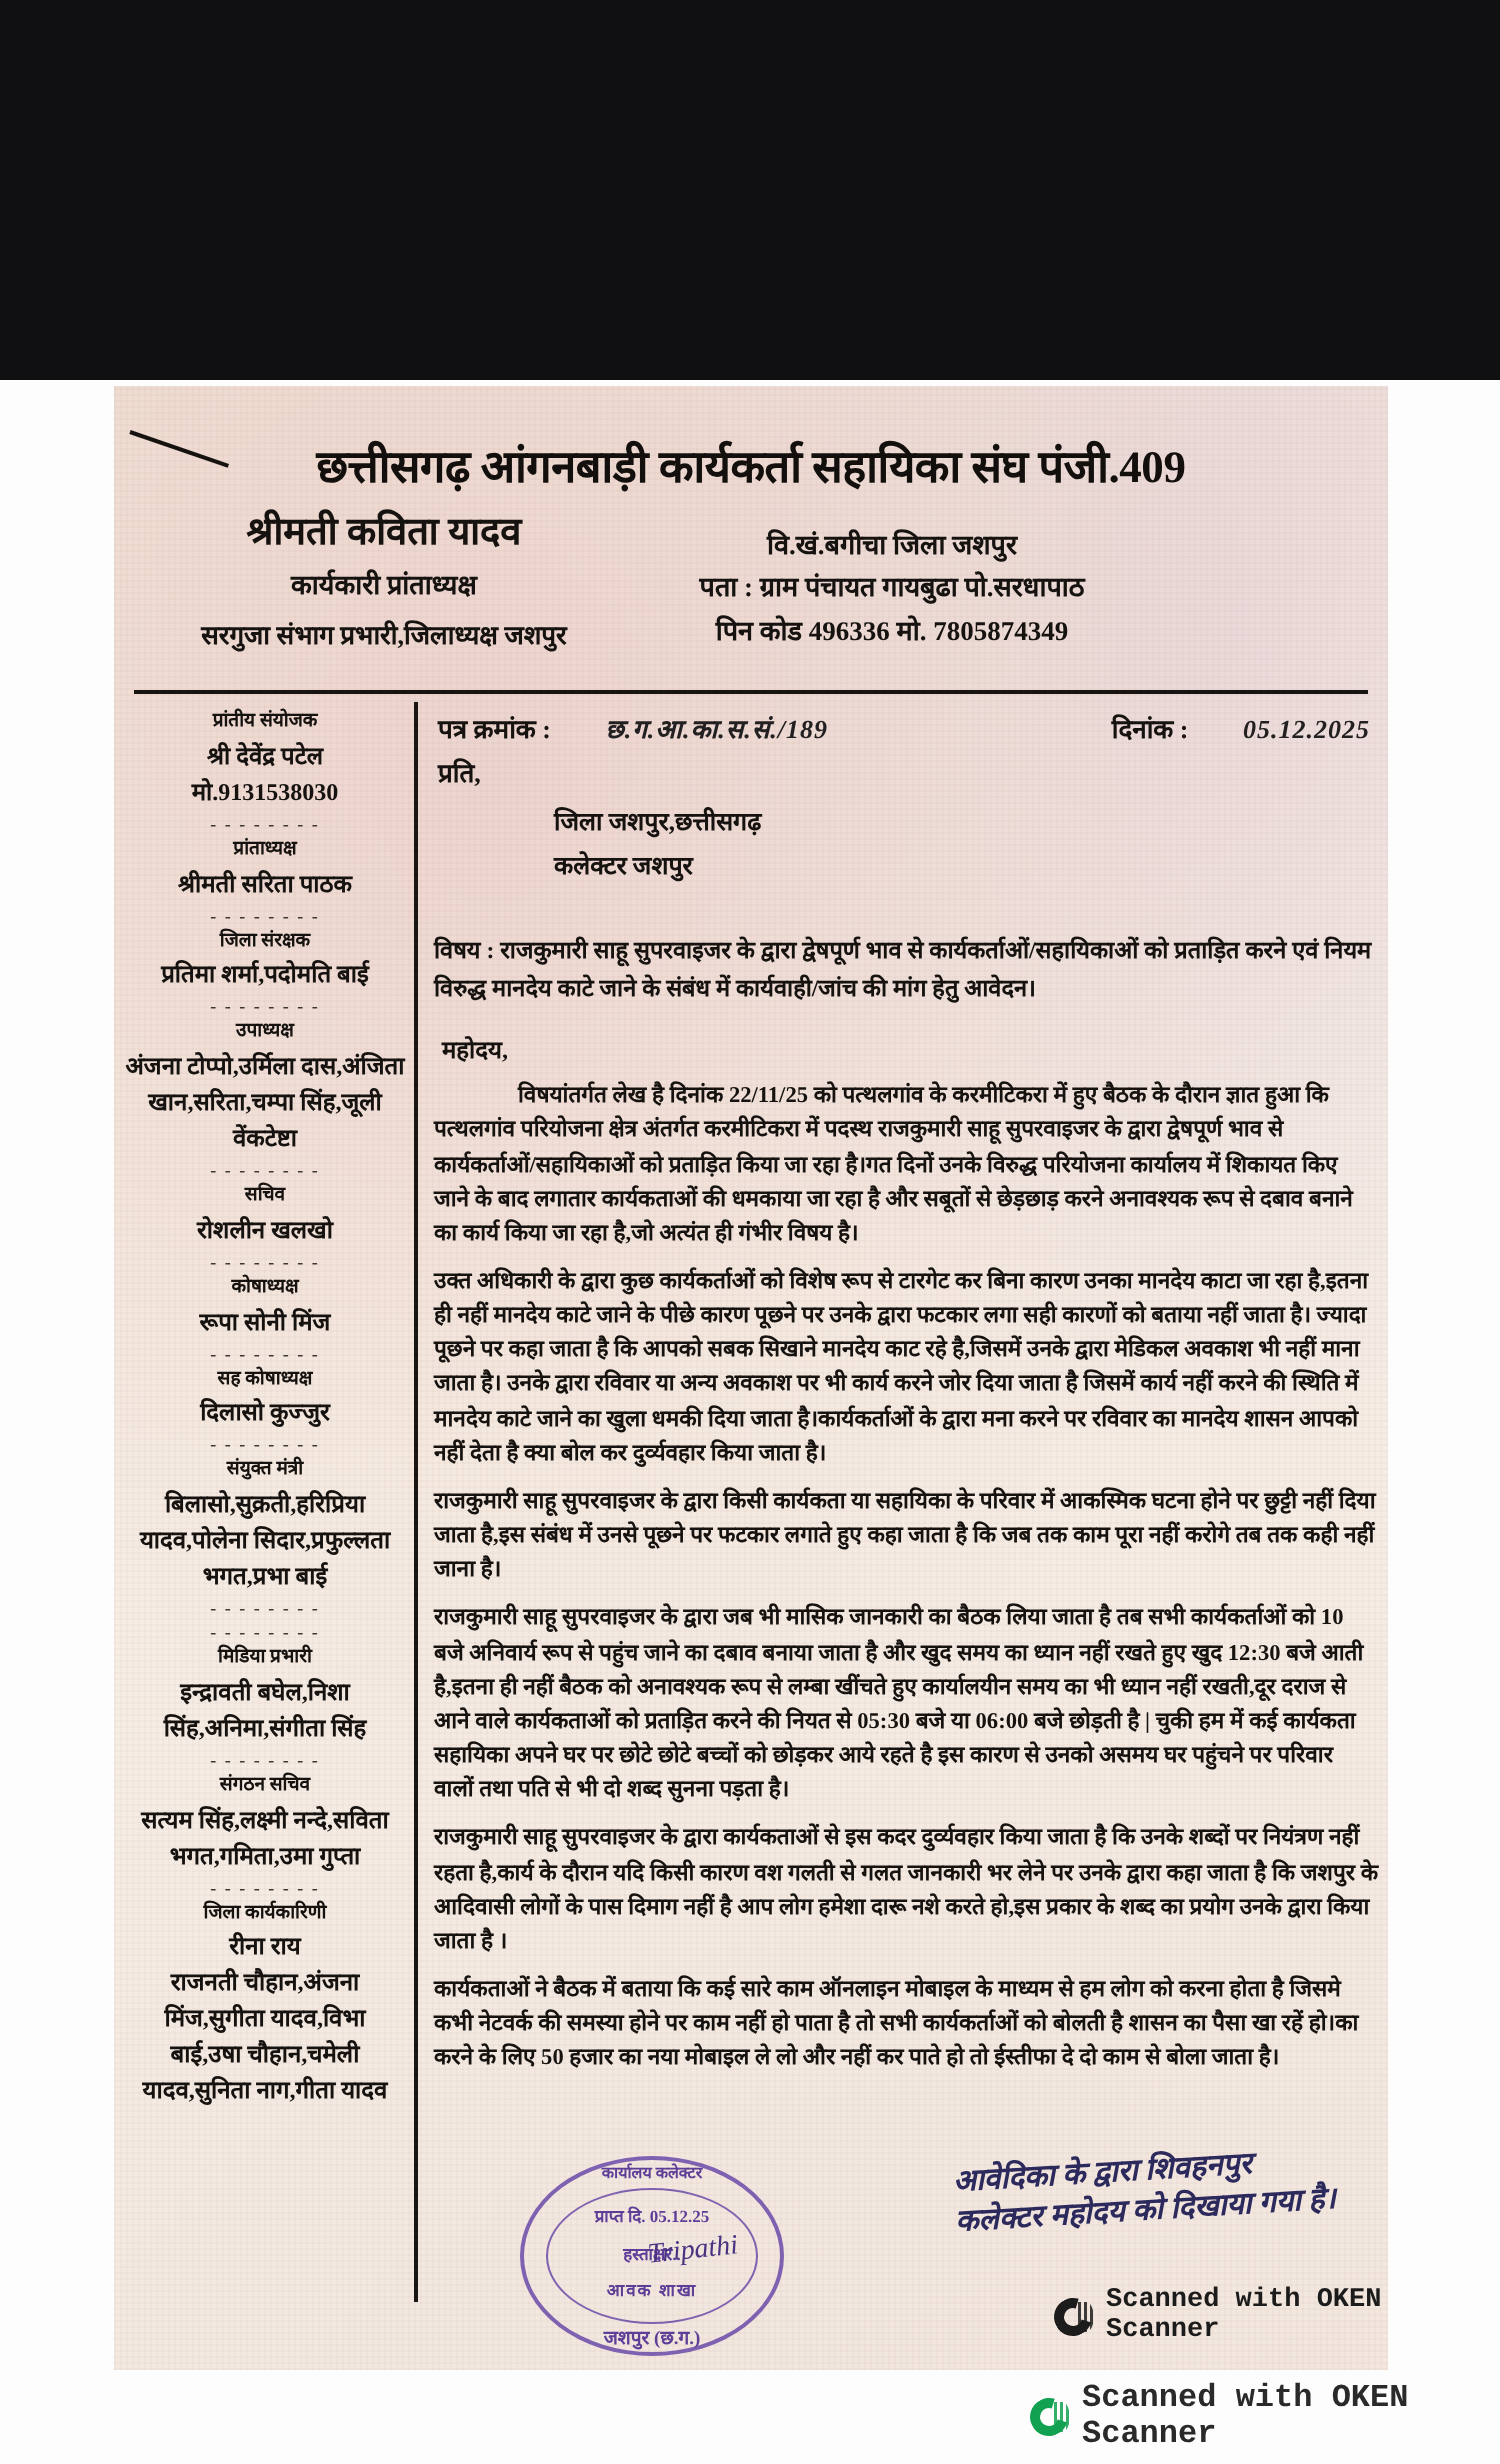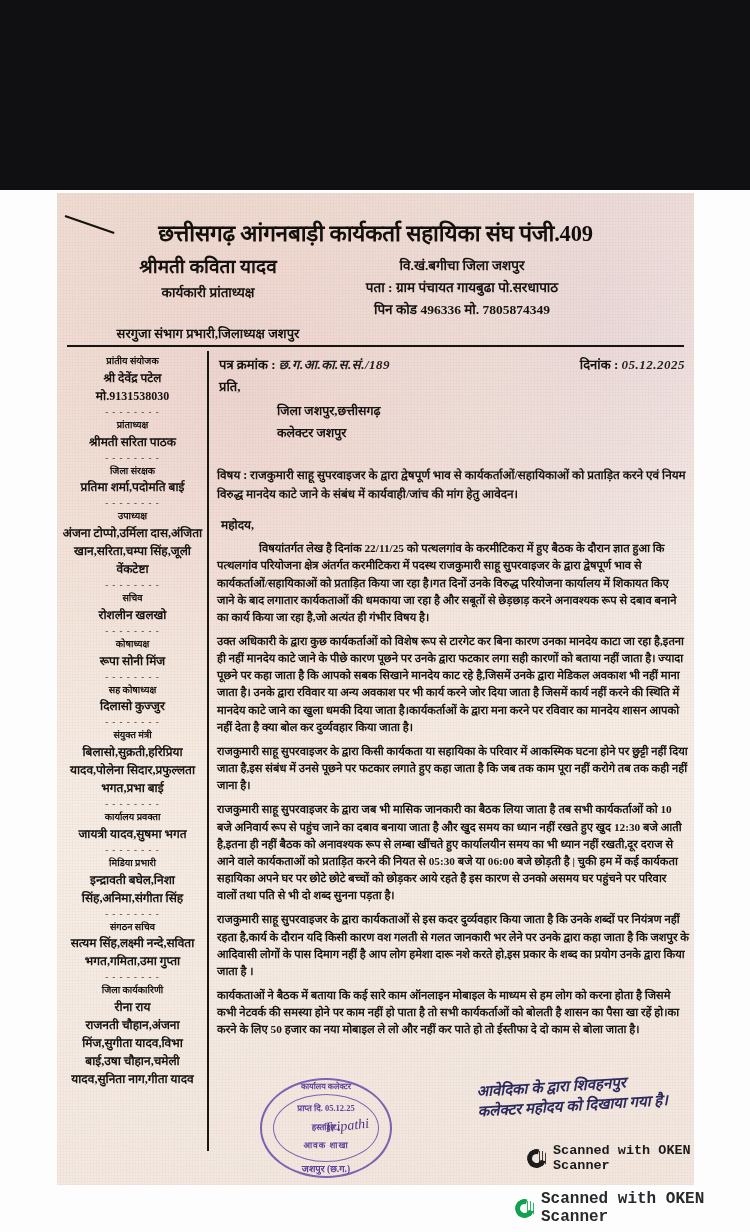--- a/index.html
+++ b/index.html
@@ -59,29 +59,29 @@
     letter-spacing: -0.2px;
     color: #120f0c;
     white-space: nowrap;
   }
   .hdr-rule-diag {
     position: absolute; left: 8px; top: 22px;
     width: 52px; height: 2px; background: #15120f;
     transform: rotate(19deg); transform-origin: left center;
   }
   .hdr-cols {
-    position: absolute; left: 16px; top: 62px; width: 637px;
-    display: flex; align-items: flex-start;
+    position: absolute; left: 0; top: 62px; width: 637px;
+    display: flex; align-items: flex-end;
     font-family: "Liberation Serif", serif;
     color: #151210;
   }
   .hdr-left { width: 260px; text-align: center; padding-left: 10px; }
   .hdr-left .name { font-size: 19px; font-weight: bold; line-height: 1.3; }
   .hdr-left .role { font-size: 13.5px; font-weight: bold; line-height: 1.55; margin-top: 3px; }
-  .hdr-left .role2 { font-size: 13px; font-weight: bold; line-height: 1.5; margin-top: 20px; }
+  .hdr-left .role2 { font-size: 13px; font-weight: bold; line-height: 1.5; margin-top: 4px; }
   .hdr-mid { width: 115px; display: flex; justify-content: center; padding-top: 2px; }
   .emblem { position: relative; width: 98px; height: 76px; }
   .emblem .oval {
     position:absolute; left:4px; top:0;
     width: 90px; height: 66px; border-radius: 50%;
     background: radial-gradient(ellipse at 40% 35%, #4a433c 0%, #2a2420 45%, #151210 100%);
     border: 2px solid #1a1512;
     box-shadow: inset 0 0 0 4px rgba(205,195,180,0.55), inset 0 0 0 6px #1d1814;
   }
   .emblem .oval .ring-text {
@@ -131,21 +131,21 @@
   .sb-sep { font-size: 9px; letter-spacing: 1px; color: #2b2520; margin: 1px 0 2px; }
 
   .letter {
     position: absolute; left: 158px; top: 0; width: 476px;
     font-family: "Liberation Serif", serif;
     color: #15120f;
   }
   .ln-row { display: flex; justify-content: space-between; align-items: baseline; padding: 6px 6px 0 4px; }
   .ln-no, .ln-date { font-size: 13px; font-weight: bold; white-space: nowrap; }
   .dotline { letter-spacing: 0.5px; }
-  .hand { font-family: "Liberation Serif", serif; font-style: italic; font-weight: bold; color:#232022; }
+  .hand { font-family: "Liberation Serif", serif; font-style: italic; font-weight: bold; color:#232022;margin-left:24px; }
   .prati { font-size: 13px; font-weight: bold; padding: 4px 0 0 4px; }
   .addr { padding: 6px 0 0 62px; }
   .addr div { font-size: 12.5px; font-weight: bold; line-height: 1.72; }
   .subject { padding: 22px 4px 0 2px; font-size: 11.8px; font-weight: bold; line-height: 1.62; }
   .salut { padding: 12px 0 0 6px; font-size: 12px; font-weight: bold; }
   .para { font-size: 11.3px; font-weight: bold; line-height: 1.52; text-align: left; padding: 0 2px 0 2px; margin-top: 7px; }
   .para.first { text-indent: 42px; }
 
   
   .stamp {
@@ -290,24 +290,20 @@
               <div class="sb-names">दिलासो कुज्जुर</div>
             </div>
             <div class="sb-sep">- - - - - - - -</div>
             <div class="sb-block">
               <div class="sb-head">संयुक्त मंत्री</div>
               <div class="sb-names">बिलासो,सुक्रती,हरिप्रिया</div>
               <div class="sb-names">यादव,पोलेना सिदार,प्रफुल्लता</div>
               <div class="sb-names">भगत,प्रभा बाई</div>
             </div>
             <div class="sb-sep">- - - - - - - -</div>
-            <div class="sb-block">
-              <div class="sb-head">कार्यालय प्रवक्ता</div>
-              <div class="sb-names">जायत्री यादव,सुषमा भगत</div>
-            </div>
             <div class="sb-sep">- - - - - - - -</div>
             <div class="sb-block">
               <div class="sb-head">मिडिया प्रभारी</div>
               <div class="sb-names">इन्द्रावती बघेल,निशा</div>
               <div class="sb-names">सिंह,अनिमा,संगीता सिंह</div>
             </div>
             <div class="sb-sep">- - - - - - - -</div>
             <div class="sb-block">
               <div class="sb-head">संगठन सचिव</div>
               <div class="sb-names">सत्यम सिंह,लक्ष्मी नन्दे,सविता</div>

